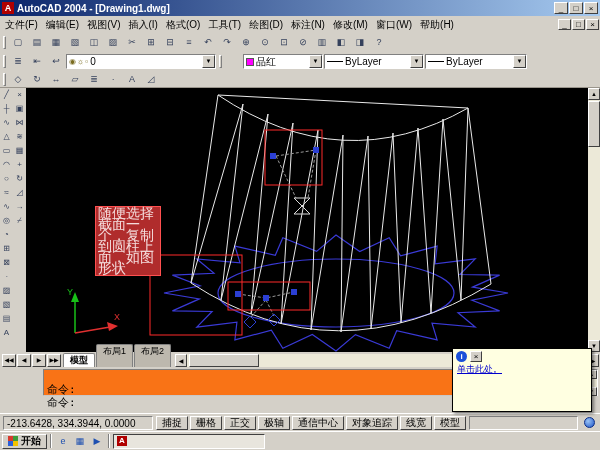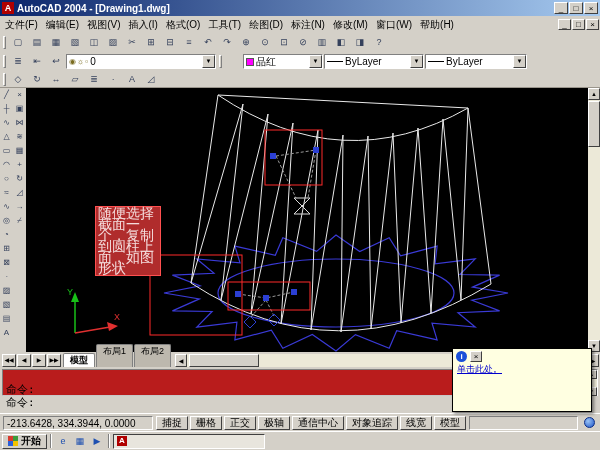--- a/index.html
+++ b/index.html
@@ -87,23 +87,23 @@
   .tabs { display:flex; align-items:flex-end; gap:1px; margin-left:2px; }
   .tab { font-size:9px; height:23px; line-height:12px; padding:0 6px; background:#bdb8ae;
     border:1px solid #808080; border-bottom:none; border-radius:2px 2px 0 0; white-space:nowrap; }
   .tab.active { background:#fff; font-weight:bold; height:14px; }
   .hscroll { flex:1; height:13px; margin:0 1px 0 4px; background:#ece9d8; position:relative; }
   .sb-left { left:0; top:0; height:13px; } .sb-right { right:0; top:0; height:13px; }
   .hthumb { position:absolute; left:14px; top:0; width:70px; height:13px; background:var(--chrome);
     border:1px solid; border-color:#fff #404040 #404040 #fff; }
   
   .cmdwin { position:absolute; left:0; right:0; top:367px; height:46px; background:var(--chrome); padding:2px; }
-  .cmd-inner { position:relative; height:27px; background:#b91c1c; border:1px solid;
+  .cmd-inner { position:relative; height:27px; background:#f97316; border:1px solid;
     border-color:#808080 #fff #fff #808080;
-    font-family:"DejaVu Sans Mono","Liberation Mono",monospace; font-size:11px; }
+    font-family:"DejaVu Sans Mono","Liberation Mono",monospace; font-size:11px;margin-left:41px; }
   .cmd-history { height:26px; border-bottom:1px solid #c8c8c8; padding:0 3px; overflow:hidden; }
   .cmd-line { height:13px; line-height:13px; white-space:nowrap; }
   .cmd-prompt-row { padding:0 3px; height:14px; line-height:14px; }
   .cmd-scroll { position:absolute; right:0; top:0; width:11px; height:26px; background:#ece9d8; }
   .cmd-scroll .scrollbtn { width:11px; height:9px; font-size:5px; line-height:7px; }
   
   .statusbar { position:absolute; left:0; right:0; top:413px; height:18px; background:var(--chrome);
     border-top:1px solid #fff; display:flex; align-items:center; gap:3px; padding:0 3px; }
   .coords { width:150px; height:14px; font-size:10px; line-height:13px; padding:0 3px;
     background:var(--chrome); border:1px solid; border-color:#808080 #fff #fff #808080;

